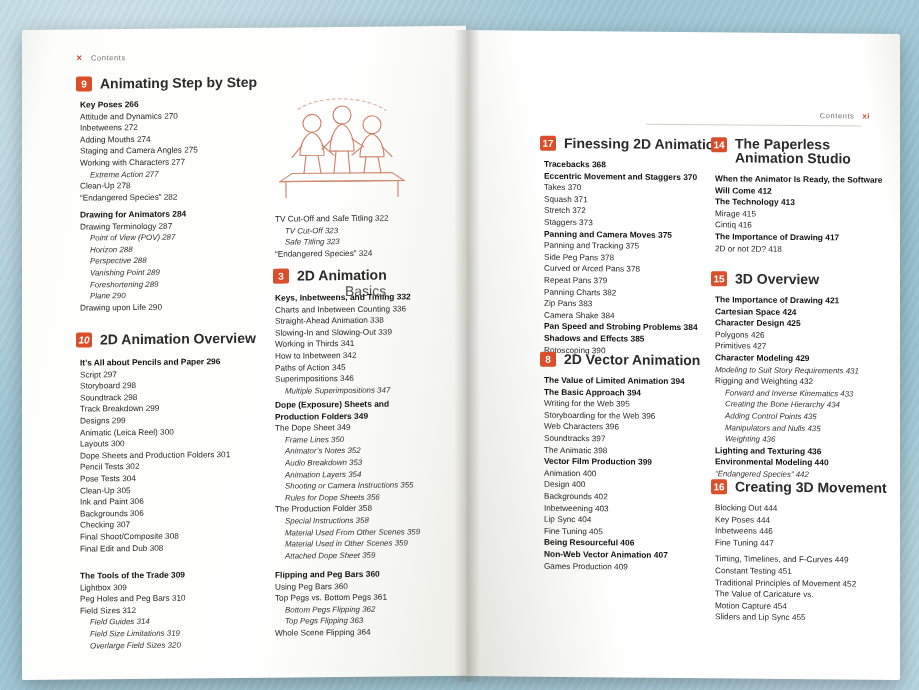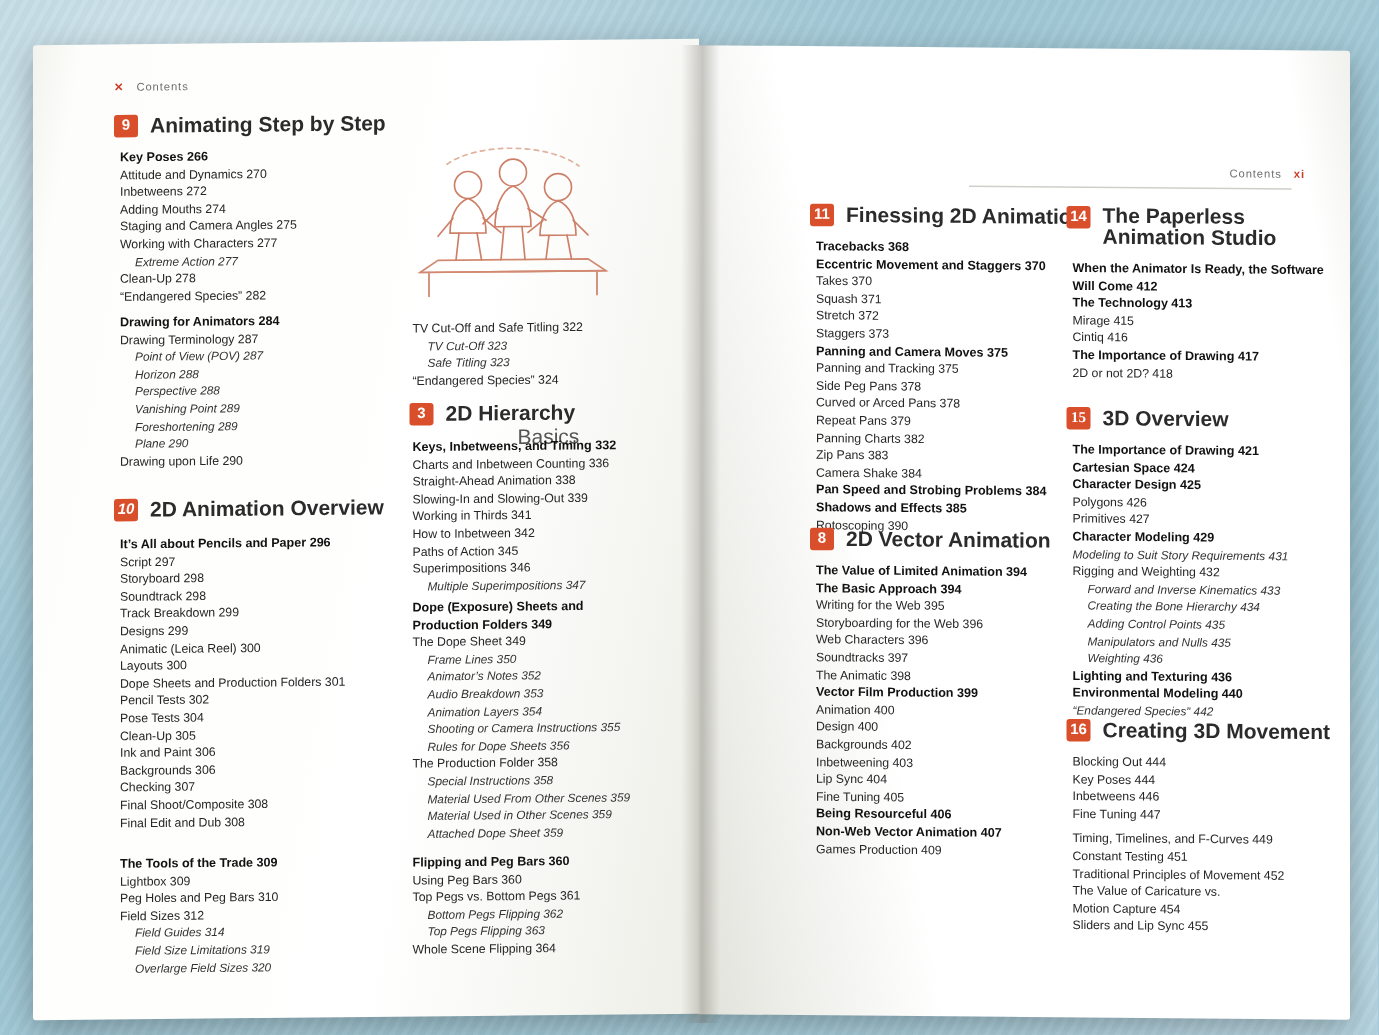--- a/index.html
+++ b/index.html
@@ -183,21 +183,21 @@
 
       <div class="lst" style="left:253px;top:186px;width:180px;">
         <div class="p">TV Cut-Off and Safe Titling 322</div>
         <div class="i">TV Cut-Off 323</div>
         <div class="i">Safe Titling 323</div>
         <div class="p">“Endangered Species” 324</div>
       </div>
 
       <div class="chapnum" style="left:251px;top:241px;">3</div>
       <div class="chaptitle" style="left:275px;top:240px;">
-        <span>2D Hierarchy</span>
+        <span>2D Animation</span>
         <span class="lt">Basics</span>
       </div>
 
       <div class="lst" style="left:253px;top:265px;width:185px;">
         <div class="b">Keys, Inbetweens, and Timing 332</div>
         <div class="p">Charts and Inbetween Counting 336</div>
         <div class="p">Straight-Ahead Animation 338</div>
         <div class="p">Slowing-In and Slowing-Out 339</div>
         <div class="p">Working in Thirds 341</div>
         <div class="p">How to Inbetween 342</div>
@@ -237,21 +237,21 @@
 
   <div class="page" id="page-right">
     <div class="inner">
 
       <div class="hdr" style="right:30px;top:78px;position:absolute;padding-left:48px;">
         <span>Contents</span>
         &nbsp;&nbsp;<span class="num">xi</span>
       </div>
       <div class="rule" style="left:180px;top:92px;width:215px;"></div>
 
-      <div class="chapnum" style="left:74px;top:105px;">11</div>
+      <div class="chapnum" style="left:74px;top:105px;">17</div>
       <div class="chaptitle" style="left:98px;top:104px;">Finessing 2D Animation</div>
 
       <div class="lst" style="left:78px;top:128px;width:180px;">
         <div class="b">Tracebacks 368</div>
         <div class="b">Eccentric Movement and Staggers 370</div>
         <div class="p">Takes 370</div>
         <div class="p">Squash 371</div>
         <div class="p">Stretch 372</div>
         <div class="p">Staggers 373</div>
         <div class="b">Panning and Camera Moves 375</div>
@@ -299,21 +299,21 @@
       <div class="lst" style="left:249px;top:141px;width:180px;">
         <div class="b">When the Animator Is Ready, the Software</div>
         <div class="b">Will Come 412</div>
         <div class="b">The Technology 413</div>
         <div class="p">Mirage 415</div>
         <div class="p">Cintiq 416</div>
         <div class="b">The Importance of Drawing 417</div>
         <div class="p">2D or not 2D? 418</div>
       </div>
 
-      <div class="chapnum" style="left:245px;top:239px;font-family:Liberation Serif, serif;">15</div>
+      <div class="chapnum" style="left:245px;top:239px;">15</div>
       <div class="chaptitle" style="left:269px;top:238px;text-align:right;">3D Overview</div>
 
       <div class="lst" style="left:249px;top:262px;width:185px;">
         <div class="b">The Importance of Drawing 421</div>
         <div class="b">Cartesian Space 424</div>
         <div class="b">Character Design 425</div>
         <div class="p">Polygons 426</div>
         <div class="p">Primitives 427</div>
         <div class="b">Character Modeling 429</div>
         <div class="i2">Modeling to Suit Story Requirements 431</div>

